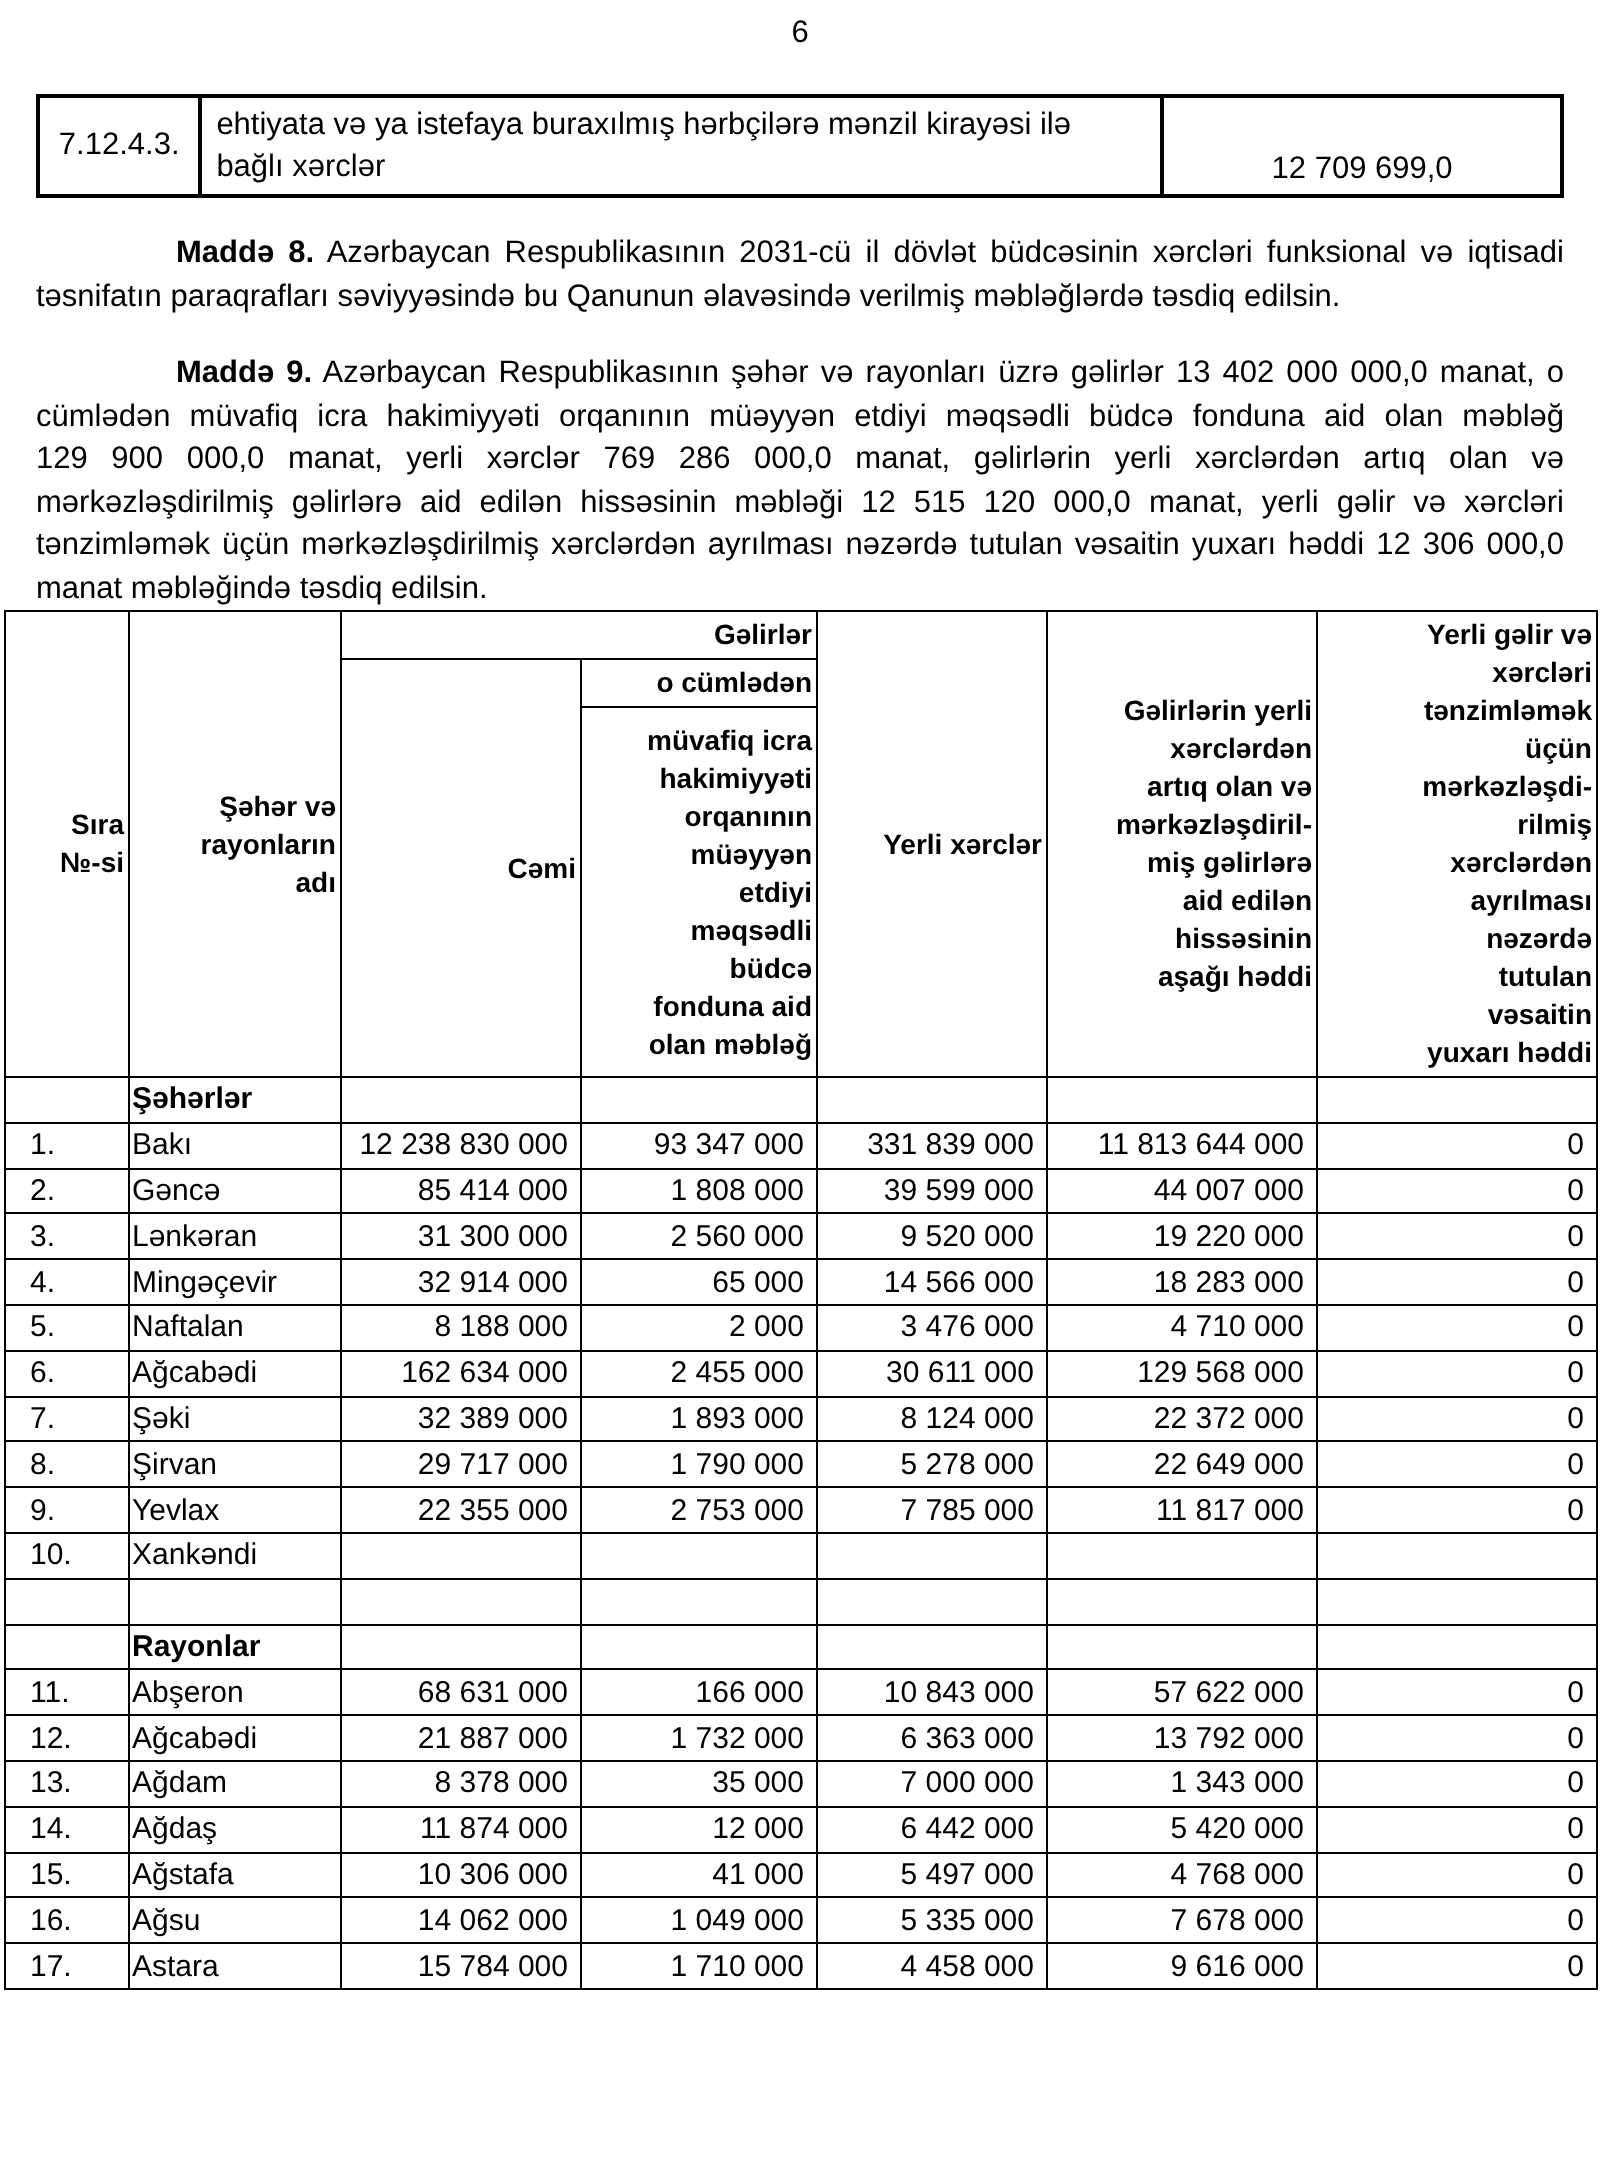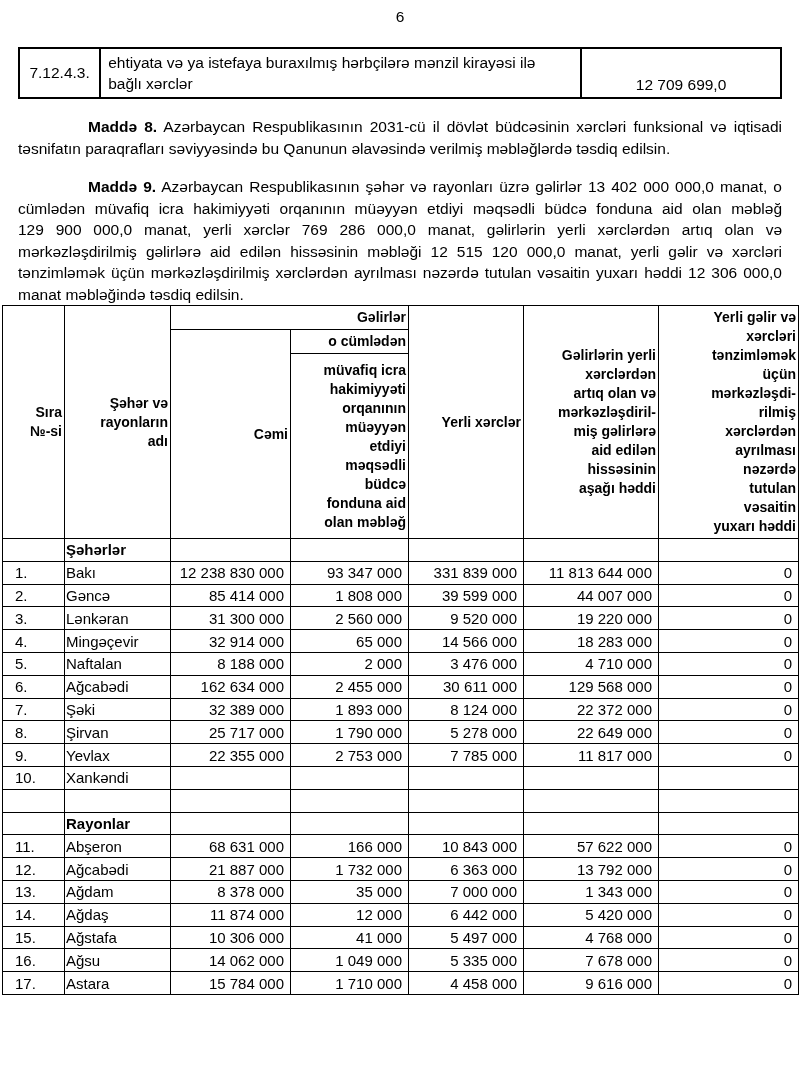--- a/index.html
+++ b/index.html
@@ -230,21 +230,21 @@
           <td class="name">Şəki</td>
           <td class="num">32 389 000</td>
           <td class="num">1 893 000</td>
           <td class="num">8 124 000</td>
           <td class="num">22 372 000</td>
           <td class="num">0</td>
         </tr>
         <tr>
           <td class="no">8.</td>
           <td class="name">Şirvan</td>
-          <td class="num">25 717 000</td>
+          <td class="num">29 717 000</td>
           <td class="num">1 790 000</td>
           <td class="num">5 278 000</td>
           <td class="num">22 649 000</td>
           <td class="num">0</td>
         </tr>
         <tr>
           <td class="no">9.</td>
           <td class="name">Yevlax</td>
           <td class="num">22 355 000</td>
           <td class="num">2 753 000</td>

